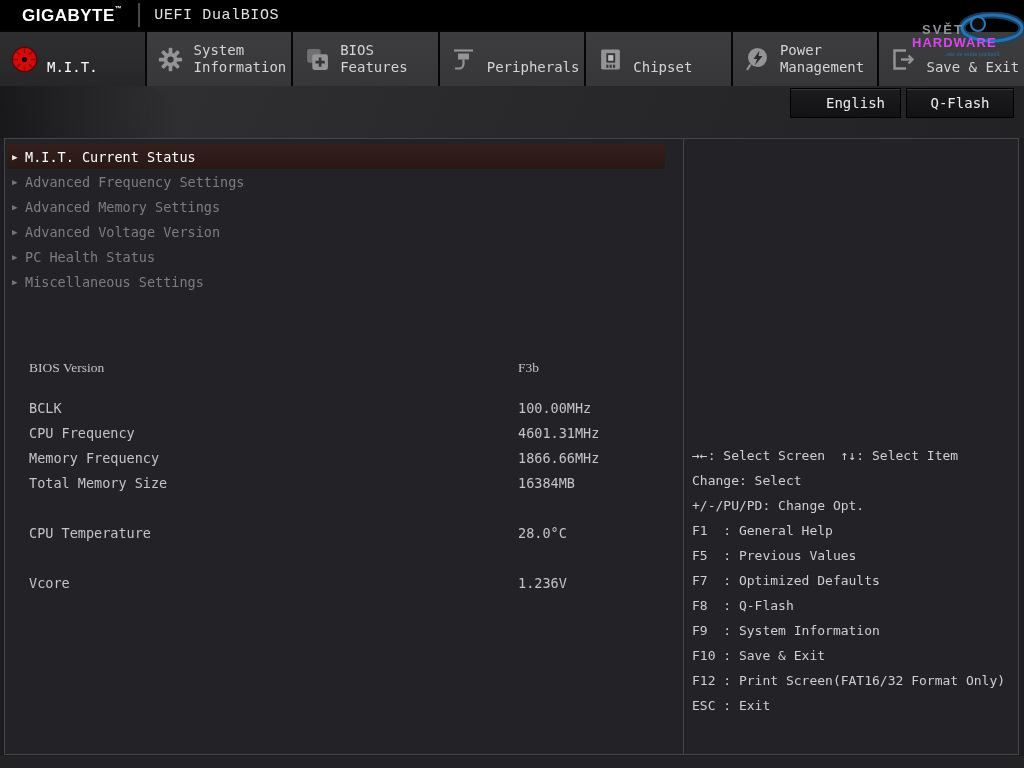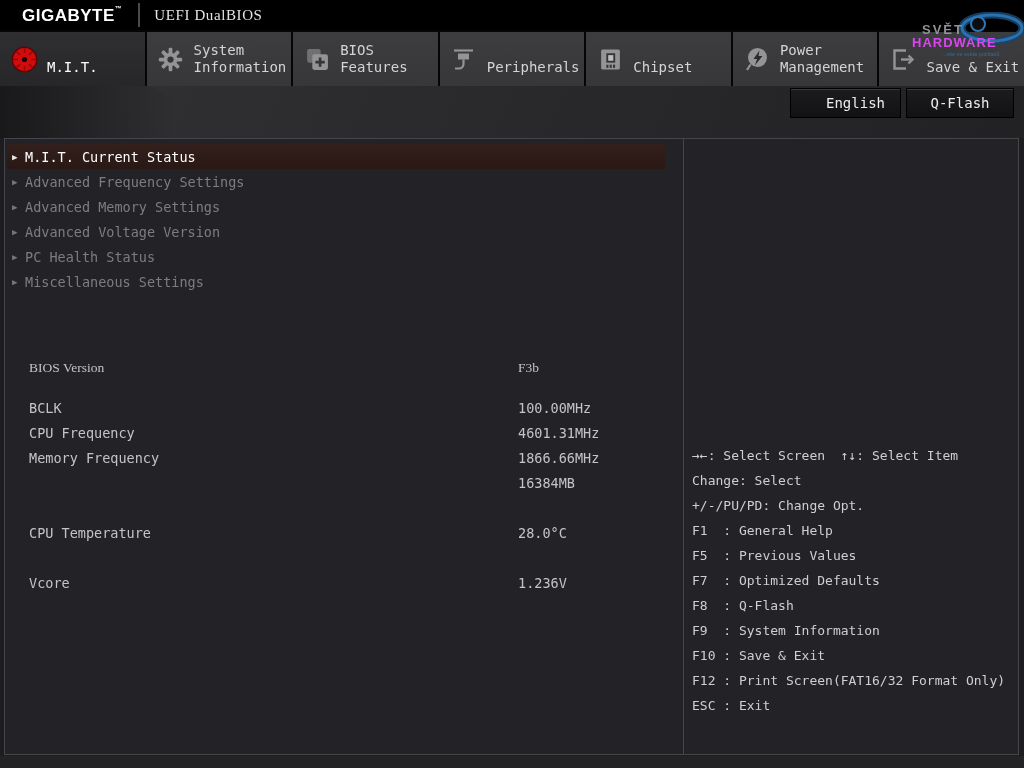--- a/index.html
+++ b/index.html
@@ -5,21 +5,21 @@
   * { margin:0; padding:0; box-sizing:border-box; }
   html,body { width:1024px; height:768px; background:#101013; }
   body { font-family:"DejaVu Sans Mono", monospace; overflow:hidden; }
   #screen { position:relative; width:1024px; height:768px; background:#1d1d20; overflow:hidden; }
 
   
   .topbar { position:absolute; left:0; top:0; width:1024px; height:30px; background:#000; display:flex; align-items:center; z-index:6; }
   .brand { font-family:"Liberation Sans", sans-serif; font-weight:700; font-size:17px; color:#fff; letter-spacing:.5px; margin-left:22px; }
   .brand sup { font-size:7px; vertical-align:10px; }
   .brand-divider { width:2px; height:24px; background:#4a4a4c; margin:0 14px 0 16px; }
-  .product { font-family:Liberation Serif, serif; font-size:15px; color:#e4e4e6; letter-spacing:.6px; }
+  .product { font-family:Liberation Mono, monospace; font-size:15px; color:#e4e4e6; letter-spacing:.6px; }
 
   
   .tabzone { position:absolute; left:0; top:30px; width:1024px; height:56px; background:#050506; z-index:3; }
   .headerzone { position:absolute; left:0; top:86px; width:1024px; height:52px;
     background:linear-gradient(115deg,#323235 0%,#2a2a2d 45%,#222225 100%); z-index:1; }
   .tab-shadow { position:absolute; left:0; top:86px; width:235px; height:52px; z-index:2;
     background:linear-gradient(to right, rgba(0,0,0,.5), rgba(0,0,0,0) 75%);
     clip-path:polygon(0 0,150px 0,235px 100%,0 100%); }
 
   
@@ -230,20 +230,21 @@
           </div>
           <div class="status-row" style="top: 282px;">
             <span class="lbl">CPU Frequency</span>
             <span class="val">4601.31MHz</span>
           </div>
           <div class="status-row" style="top: 307px;">
             <span class="lbl">Memory Frequency</span>
             <span class="val">1866.66MHz</span>
           </div>
           <div class="status-row" style="top: 332px;">
+            <span class="lbl">Total Memory Size</span>
             <span class="val">16384MB</span>
           </div>
           <div class="status-row" style="top: 382px;">
             <span class="lbl">CPU Temperature</span>
             <span class="val">28.0°C</span>
           </div>
           <div class="status-row" style="top: 432px;">
             <span class="lbl">Vcore</span>
             <span class="val">1.236V</span>
           </div>

